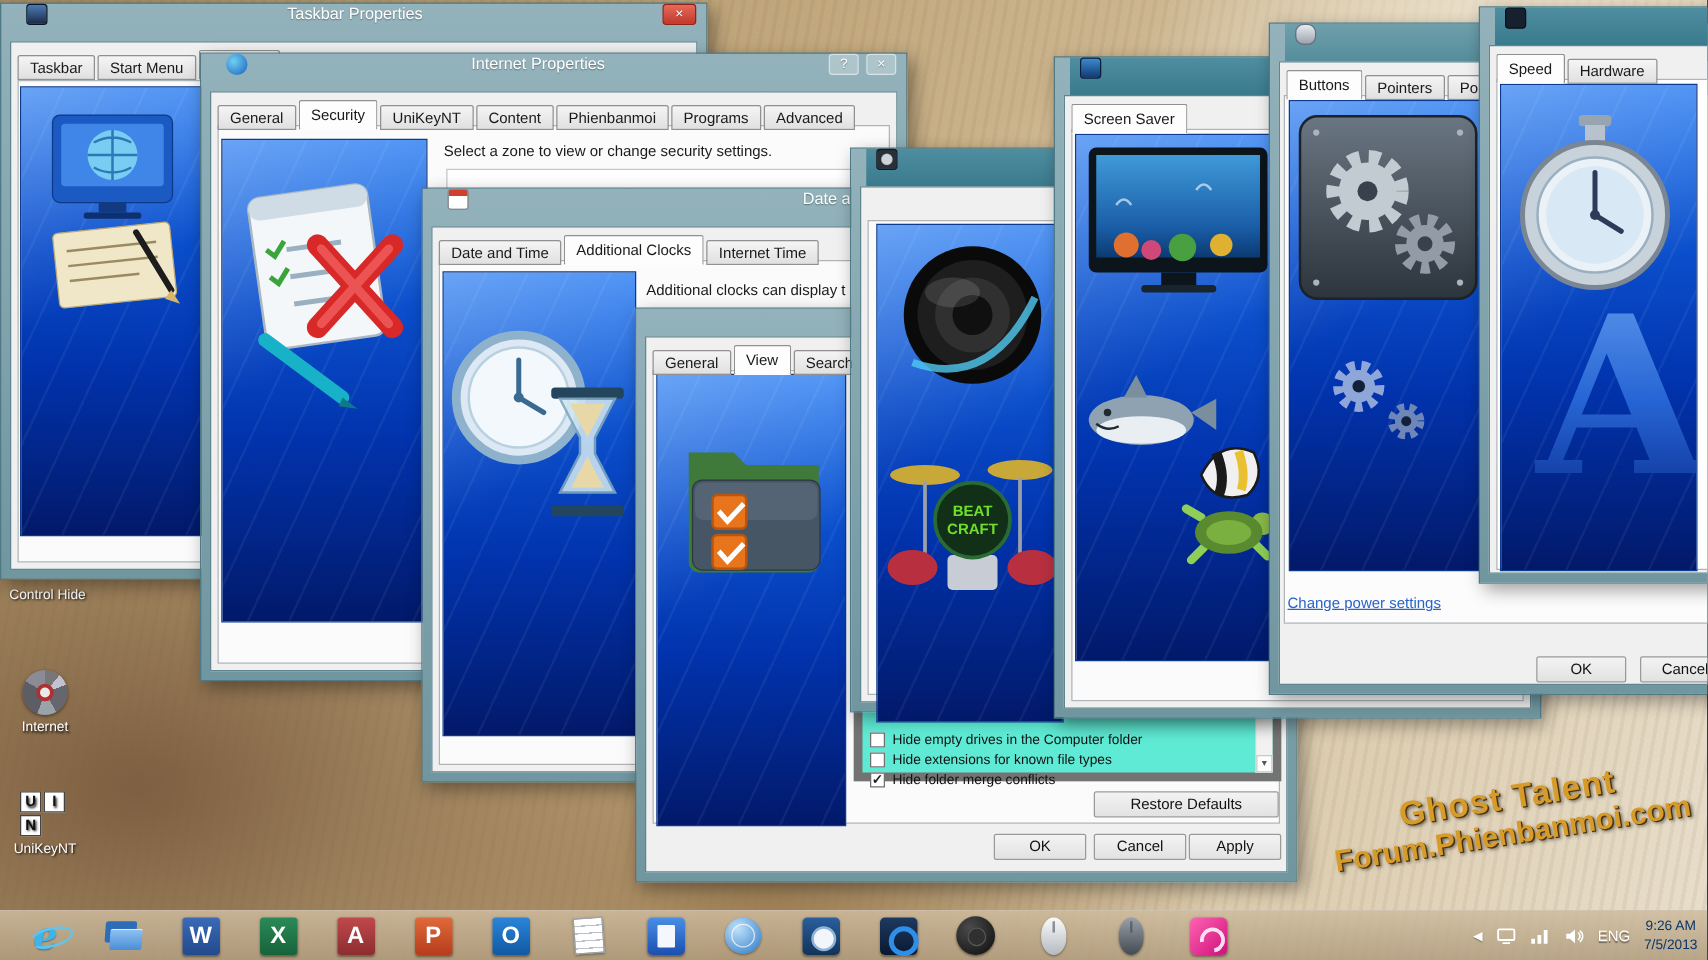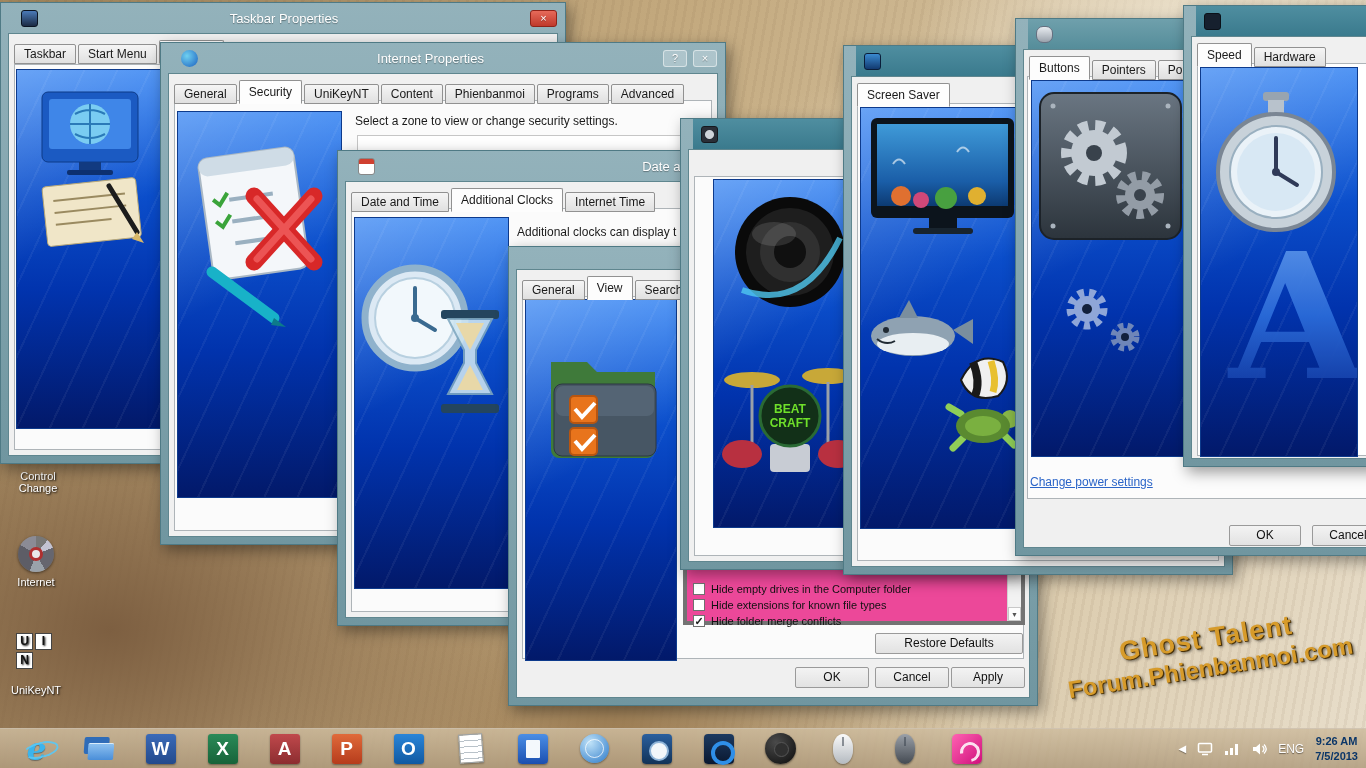--- a/index.html
+++ b/index.html
@@ -17,27 +17,27 @@
  color:#d79b2a;font-weight:bold;text-align:center;
  text-shadow:1px 1px 0 #4a3208,2px 2px 3px rgba(0,0,0,.55)}
 .watermark .l1{font-size:27px;letter-spacing:1px}
 .watermark .l2{font-size:24px}
 .dicon{position:absolute;width:72px;text-align:center;z-index:1;color:#fff;font-size:11px;
  text-shadow:1px 1px 2px #000;cursor:default}
 .disc{width:36px;height:36px;border-radius:50%;margin:0 auto 4px;position:relative;
  background:conic-gradient(#777 0 40deg,#c2c2d2 40deg 70deg,#66666f 70deg 150deg,#9aa2aa 150deg 200deg,#5d5d66 200deg 300deg,#8b8b95 300deg 360deg);
  box-shadow:0 1px 3px rgba(0,0,0,.5)}
 .disc::after{content:"";position:absolute;inset:11px;border-radius:50%;background:#e9e9e9;border:3px solid #b03030}
-.uktiles{width:42px;margin:0 auto 14px;text-align:left;line-height:0}
+.uktiles{width:42px;margin:0 auto 3px;text-align:left;line-height:0}
 .ukt{display:inline-block;width:17px;height:17px;background:#fff;border:1px solid #444;color:#111;
  font-size:12px;font-weight:bold;line-height:15px;text-align:center;margin:1px}
 
 .win{position:absolute;background:linear-gradient(180deg,#93b2bb,#7096a0);
  border:1px solid #4f7a85;box-shadow:4px 5px 14px rgba(0,0,0,.4)}
-.tbar{position:absolute;left:12px;right:0;top:0;height:30px;display:flex;align-items:center;
+.tbar{position:absolute;left:12px;right:0;top:0;height:30px;display:flex;
  padding:0 8px;color:#fff;font-size:13px;text-shadow:0 1px 1px rgba(0,0,0,.35)}
 .tbar.small{height:22px;font-size:11px}
 .tbar.dark{background:linear-gradient(#4f8ea0,#3a7a8d)}
 .tbar.med{background:linear-gradient(#6fa0ac,#558d9a)}
 .wtitle{flex:1;text-align:center;white-space:nowrap;overflow:hidden}
 .wicon{width:17px;height:17px;margin-right:6px;border-radius:3px;flex:none}
 .capbtn{width:24px;height:17px;background:rgba(255,255,255,.25);border:1px solid rgba(255,255,255,.5);
  border-radius:3px;color:#fff;font-size:11px;line-height:14px;text-align:center;margin-left:6px;cursor:pointer}
 .capbtn.red{background:linear-gradient(#e66a5a,#c0392b);border-color:#8f2318;width:27px}
 .wbody{position:absolute;left:7px;right:7px;top:30px;bottom:7px;background:#f0f0f0;border:1px solid #5f868f}
@@ -60,21 +60,21 @@
 
 .zonestrip{position:absolute;background:#fff;border:1px solid #c6c6c6;display:flex;align-items:center;padding:6px 10px;gap:14px}
 .zicon{width:26px;height:26px;border-radius:50%;flex:none;position:relative;color:#fff;font-size:14px;
  font-weight:bold;text-align:center;line-height:26px}
 .z-ok{background:radial-gradient(circle at 35% 30%,#8fe49a,#2a9a3a)}
 .z-globe{background:radial-gradient(circle at 35% 30%,#a6d6f4,#2a6ad0)}
 .z-bad{background:radial-gradient(circle at 35% 30%,#f09a8a,#c22818)}
 .z-ok::after{content:"✓"}.z-bad::after{content:"✕";font-size:13px}
 .z-globe::after{content:"";position:absolute;inset:5px;border:1px solid rgba(255,255,255,.8);border-radius:50%}
 
-.listbox{position:absolute;background:#ec4899;border:4px solid #737373}
+.listbox{position:absolute;background:#5eead4;border:7px solid #737373}
 .lrow{position:absolute;left:6px;right:18px;height:15px;display:flex;align-items:center;gap:6px}
 .cb{width:12px;height:12px;background:#fff;border:1px solid #707070;flex:none;font-size:11px;
  line-height:11px;text-align:center;color:#1f1f1f;font-weight:bold}
 .lbl{font-size:11px;color:#111;white-space:nowrap}
 .vscroll{position:absolute;top:0;right:0;bottom:0;width:14px;background:#f2f2f2;border-left:1px solid #d5d5d5}
 .sarrow{position:absolute;left:0;right:0;bottom:0;height:14px;background:#fdfdfd;border:1px solid #c8c8c8;
  font-size:7px;color:#555;text-align:center;line-height:13px;cursor:pointer}
 
 #taskbar{position:absolute;left:0;right:0;bottom:0;height:40px;z-index:100;display:flex;align-items:center;
  background:linear-gradient(rgba(206,188,158,.85),rgba(176,156,126,.85));border-top:1px solid rgba(255,255,255,.35)}
@@ -104,35 +104,35 @@
 .spkapp::after{content:"";position:absolute;left:9px;top:9px;width:13px;height:13px;border-radius:50%;background:#303030;border:1px solid #555}
 .mouseic{width:20px;height:30px;border-radius:10px/14px;box-shadow:0 1px 2px rgba(0,0,0,.4);position:relative}
 .mouseic::after{content:"";position:absolute;left:9px;top:3px;width:2px;height:9px;background:rgba(60,70,80,.55)}
 .m-light{background:linear-gradient(#fafafa,#b4bac0)}
 .m-dark{background:linear-gradient(#9aa0a8,#444a52)}
 .pinkapp{width:30px;height:30px;border-radius:5px;background:linear-gradient(135deg,#ff63b2,#cf0f7c);position:relative;box-shadow:0 1px 2px rgba(0,0,0,.4)}
 .pinkapp::after{content:"";position:absolute;left:8px;top:8px;width:14px;height:14px;border-radius:50%;border:3px solid rgba(255,255,255,.85);border-bottom-color:transparent;transform:rotate(35deg)}
 #tray{position:absolute;right:8px;top:0;bottom:0;display:flex;align-items:center;gap:11px}
 .trayglyph{color:#fff;font-size:10px;text-shadow:0 1px 1px rgba(0,0,0,.4);cursor:pointer}
 .eng{color:#fff;font-size:12px;text-shadow:0 1px 1px rgba(0,0,0,.45);cursor:pointer}
-.clockblock{text-align:center;font-size:11px;color:#0b3668;line-height:1.3;cursor:pointer;font-weight:bold}
+.clockblock{text-align:center;font-size:11px;color:#0b3668;line-height:1.3;cursor:pointer;font-weight:normal}
 .trayic{width:16px;height:16px;cursor:pointer}
 </style>
 </head>
 <body>
 
 <div id="screen">
 
   <div class="watermark">
     <div class="l1">Ghost Talent</div>
     <div class="l2">Forum.Phienbanmoi.com</div>
   </div>
 
   <div class="dicon" style="left:2px;top:470px">
-    <div>Control Change</div>
+    <div>Control Hide</div>
   </div>
   <div class="dicon" style="left:0;top:536px">
     <div class="disc"></div>
     <div>Internet</div>
   </div>
   <div class="dicon" style="left:0;top:632px">
     <div class="uktiles">
       <span class="ukt">U</span><span class="ukt">I</span><br>
       <span class="ukt">N</span>
     </div>
@@ -301,21 +301,21 @@
     </div>
   </div>
 
   <div class="win" style="left:680px;top:118px;width:340px;height:452px;z-index:50">
     <div class="tbar dark">
       <span class="wicon" style="background:radial-gradient(circle at 50% 50%,#cfd4da 0 4px,#2a2f38 5px);border:1px solid #14181e"></span>
       <span class="wtitle"></span>
     </div>
     <div class="wbody">
       <div class="page">
-        <div class="bp" style="left:18px;top:2px;width:150px;height:349px">
+        <div class="bp" style="left:6px;top:2px;width:150px;height:399px">
           <svg width="150" height="349" viewBox="0 0 150 349">
             <circle cx="76" cy="72" r="55" fill="#0a0a0a"></circle>
             <circle cx="76" cy="72" r="44" fill="#1e1e1e"></circle>
             <circle cx="76" cy="72" r="30" fill="#303030"></circle>
             <circle cx="76" cy="72" r="16" fill="#101010"></circle>
             <ellipse cx="60" cy="54" rx="22" ry="12" fill="#ffffff" opacity=".12"></ellipse>
             <path d="M28 110 Q90 132 126 58" stroke="#4fc8f0" stroke-width="6" fill="none" opacity=".8"></path>
             <g transform="translate(0 178)">
               <ellipse cx="38" cy="22" rx="28" ry="8" fill="#c8a838"></ellipse>
               <ellipse cx="114" cy="18" rx="26" ry="8" fill="#c8a838"></ellipse>

